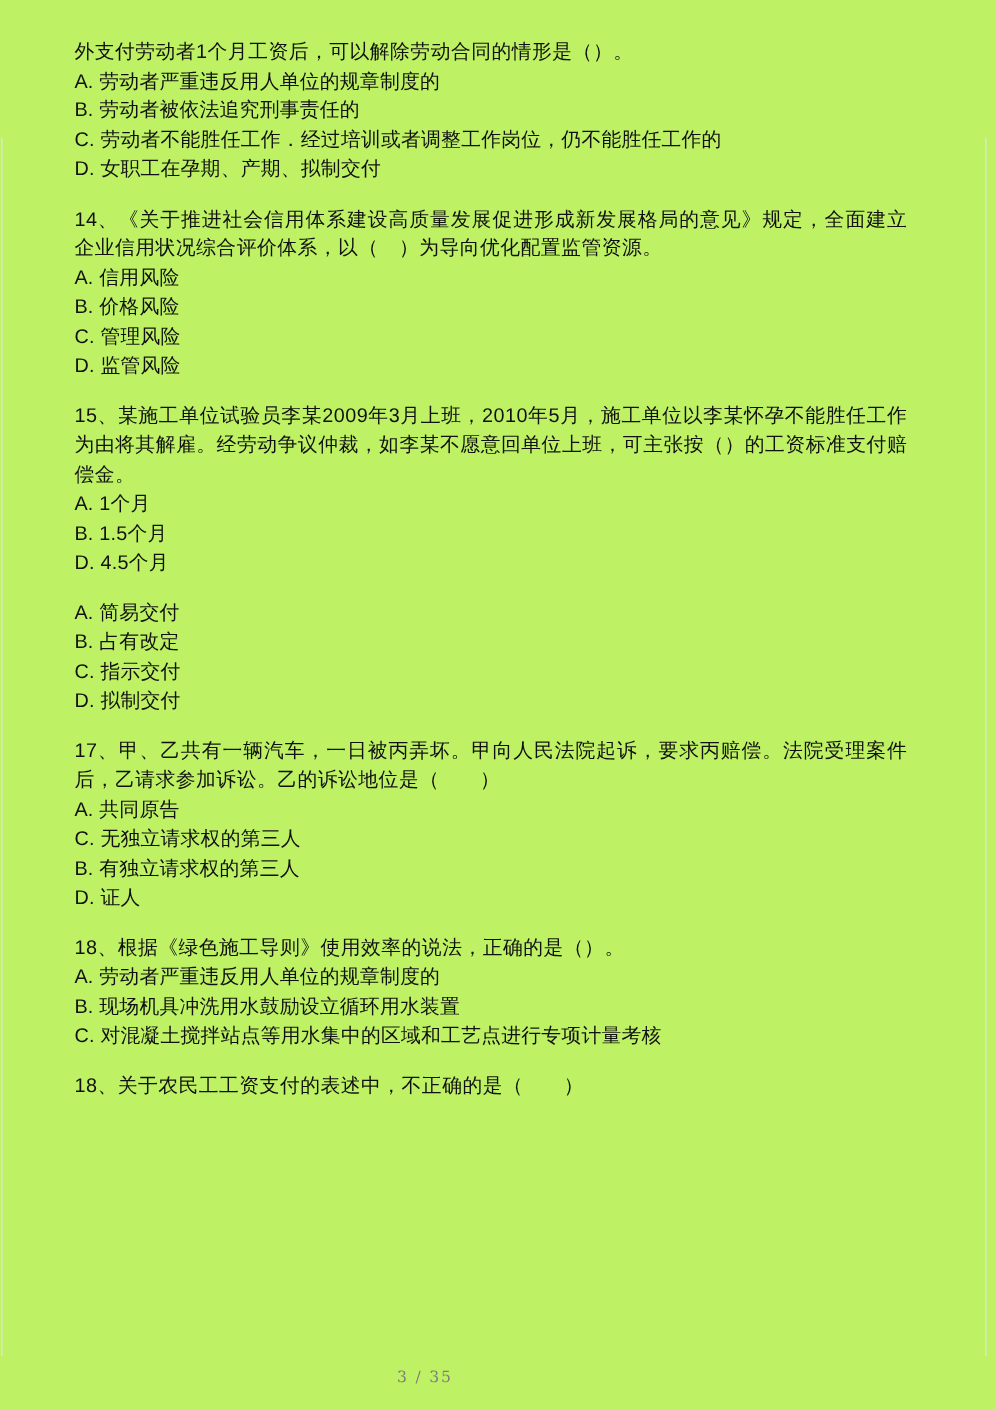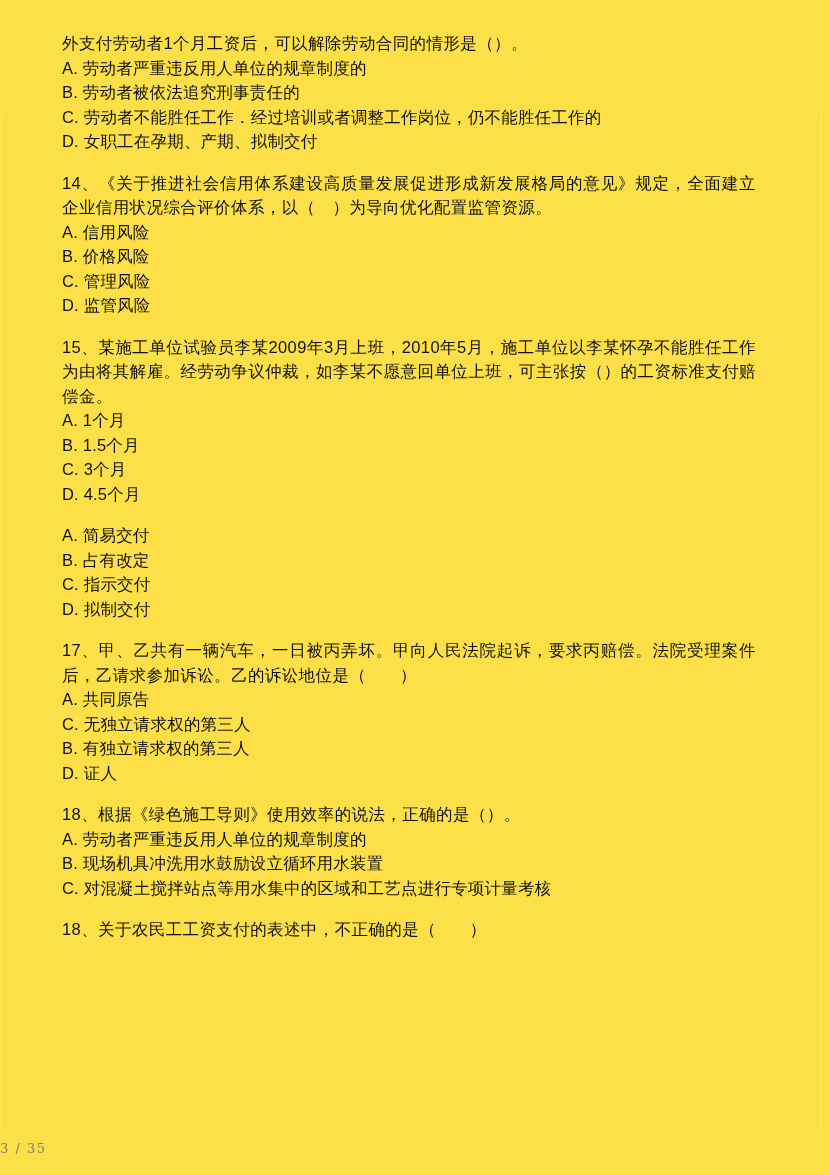--- a/index.html
+++ b/index.html
@@ -9,21 +9,21 @@
     width: 830px;
     height: 1175px;
     overflow: hidden;
     font-family: "Liberation Sans", sans-serif;
     color: #111111;
   }
   .page {
     position: relative;
     width: 830px;
     height: 1175px;
-    background: #fde047;
+    background: #bef264;
   }
   .page-edge {
     position: absolute;
     top: 115px;
     height: 1015px;
     width: 1px;
     background: #e2e2ea;
   }
   .page-edge.left  { left: 1px; }
   .page-edge.right { left: 821px; }
@@ -48,20 +48,21 @@
   .option {
     margin: 0;
     text-align: left;
     letter-spacing: 0.2px;
   }
   .footer {
     position: absolute;
     top: 1139px;
     left: 0;
     width: 708px;
+    text-align: center;
   }
   .page-number {
     font-family: "DejaVu Serif", serif;
     font-size: 13px;
     color: #7d7d7d;
     letter-spacing: 1.5px;
   }
 </style>
 </head>
 <body>
@@ -85,21 +86,20 @@
       <p class="option">A. 信用风险</p>
       <p class="option">B. 价格风险</p>
       <p class="option">C. 管理风险</p>
       <p class="option">D. 监管风险</p>
     </section>
 
     <section class="question">
       <p class="stem">15、某施工单位试验员李某2009年3月上班，2010年5月，施工单位以李某怀孕不能胜任工作为由将其解雇。经劳动争议仲裁，如李某不愿意回单位上班，可主张按（）的工资标准支付赔偿金。</p>
       <p class="option">A. 1个月</p>
       <p class="option">B. 1.5个月</p>
-      <p class="option">C. 3个月</p>
       <p class="option">D. 4.5个月</p>
     </section>
 
     <section class="question">
       <p class="option">A. 简易交付</p>
       <p class="option">B. 占有改定</p>
       <p class="option">C. 指示交付</p>
       <p class="option">D. 拟制交付</p>
     </section>
 

